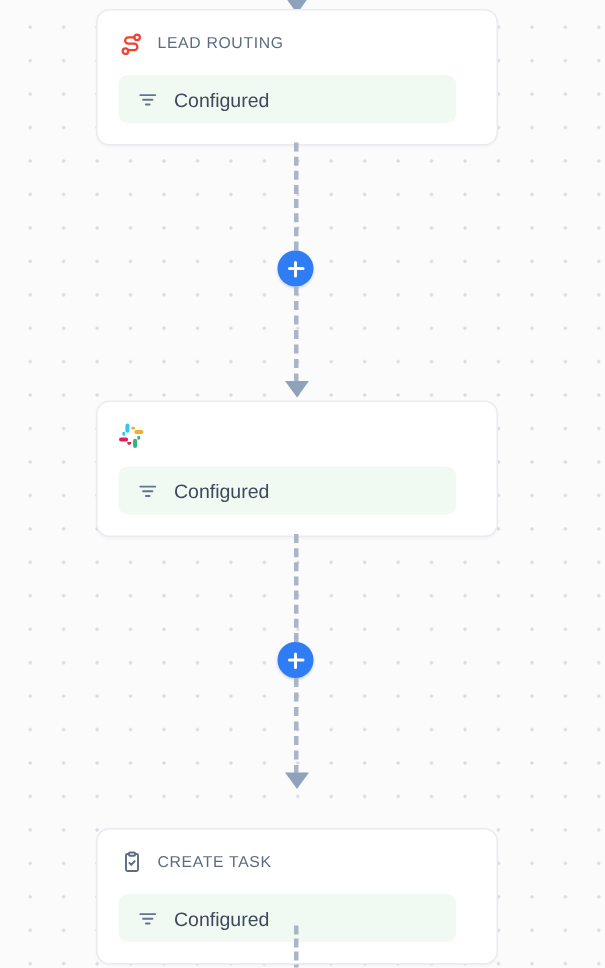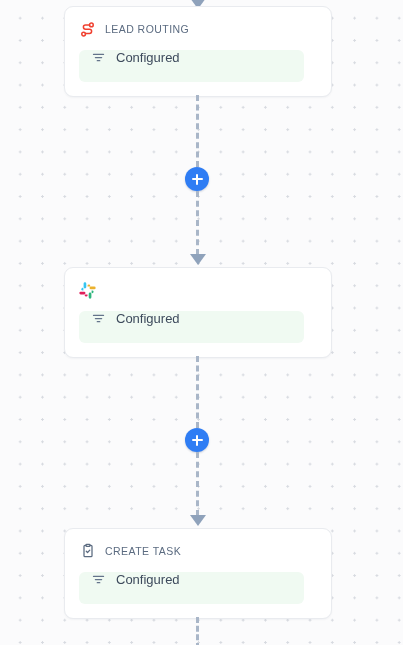--- a/index.html
+++ b/index.html
@@ -99,20 +99,21 @@
     font-size: 10.5px;
     letter-spacing: .45px;
     color: #5b6b80;
     text-transform: uppercase;
     white-space: nowrap;
     font-weight: 400;
   }
 
   .status-pill {
     display: flex;
+    align-items: center;
     gap: 10px;
     background: #f0faf2;
     border-radius: 6px;
     height: 32px;
     padding: 0 12px;
     box-sizing: border-box;
   }
   .status-icon {
     width: 15px;
     height: 15px;
@@ -197,21 +198,21 @@
   </div>
 
   <div class="connector" style="top:356px; height:72px;"></div>
   <button class="add-btn" style="top:428px;">
     <span class="plus-h"></span>
     <span class="plus-v"></span>
   </button>
   <div class="connector" style="top:452px; height:64px;"></div>
   <div class="arrowhead" style="top:515px;"></div>
 
-  <div class="card" style="top:528px;">
+  <div class="card" style="top:552px;">
     <div class="card-header">
       <span class="card-icon">
         <svg width="16" height="16" viewBox="0 0 24 24" fill="none" stroke="#5b6b80" stroke-width="1.9" stroke-linecap="round" stroke-linejoin="round">
           <path d="M9 3.5H7.5A1.5 1.5 0 0 0 6 5v14a1.5 1.5 0 0 0 1.5 1.5h9A1.5 1.5 0 0 0 18 19V5a1.5 1.5 0 0 0-1.5-1.5H15"></path>
           <rect x="9" y="2" width="6" height="3.2" rx="1"></rect>
           <path d="M9.4 12.4l1.9 1.9 3.4-3.6"></path>
         </svg>
       </span>
       <span class="card-title">CREATE TASK</span>
     </div>

